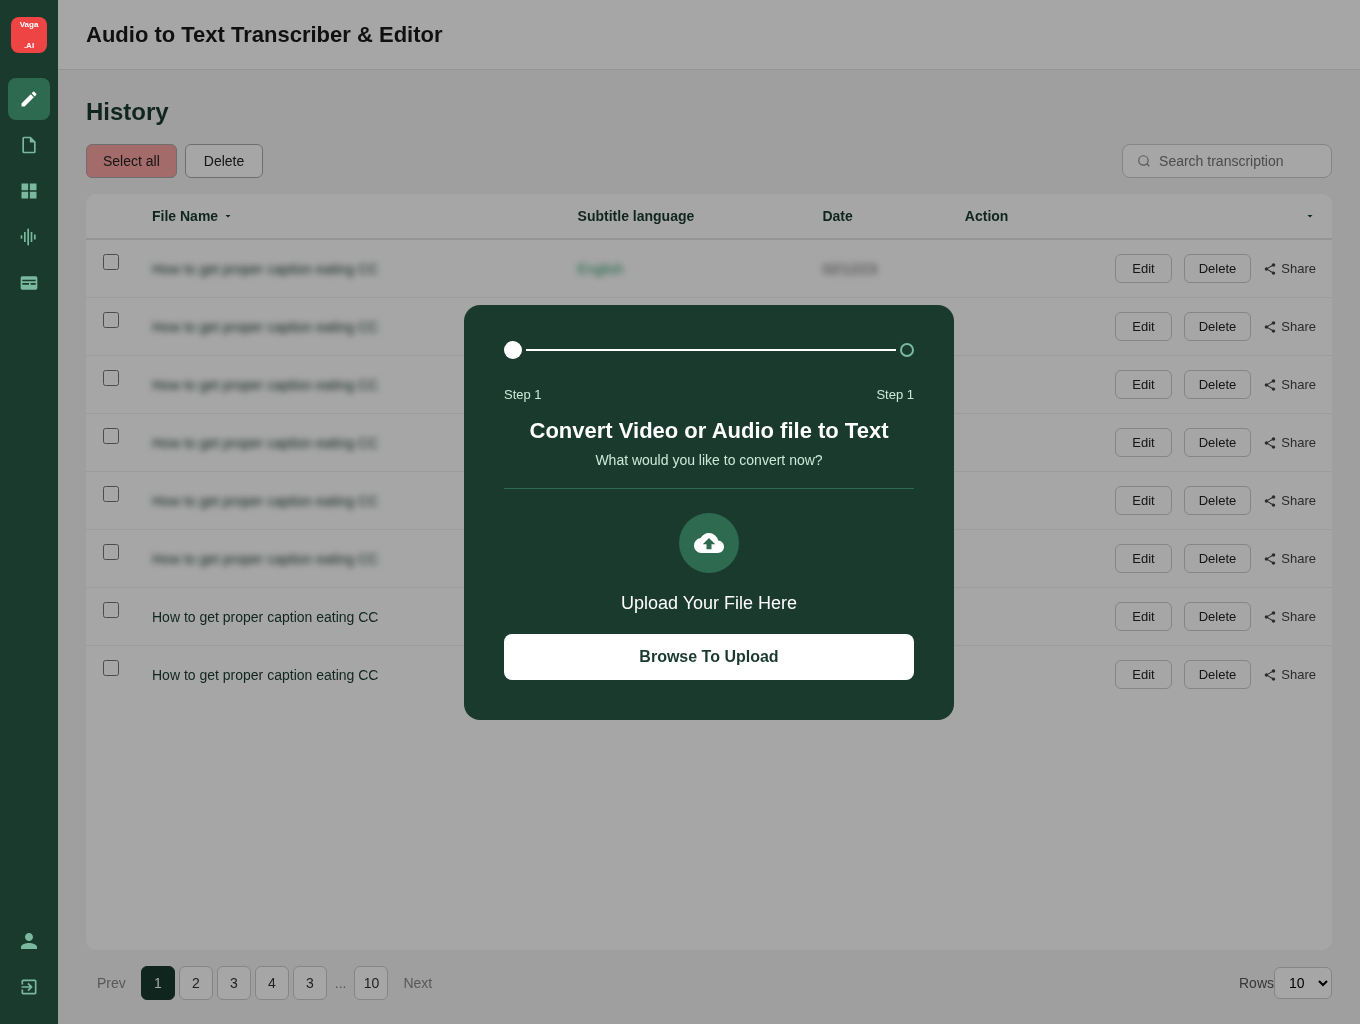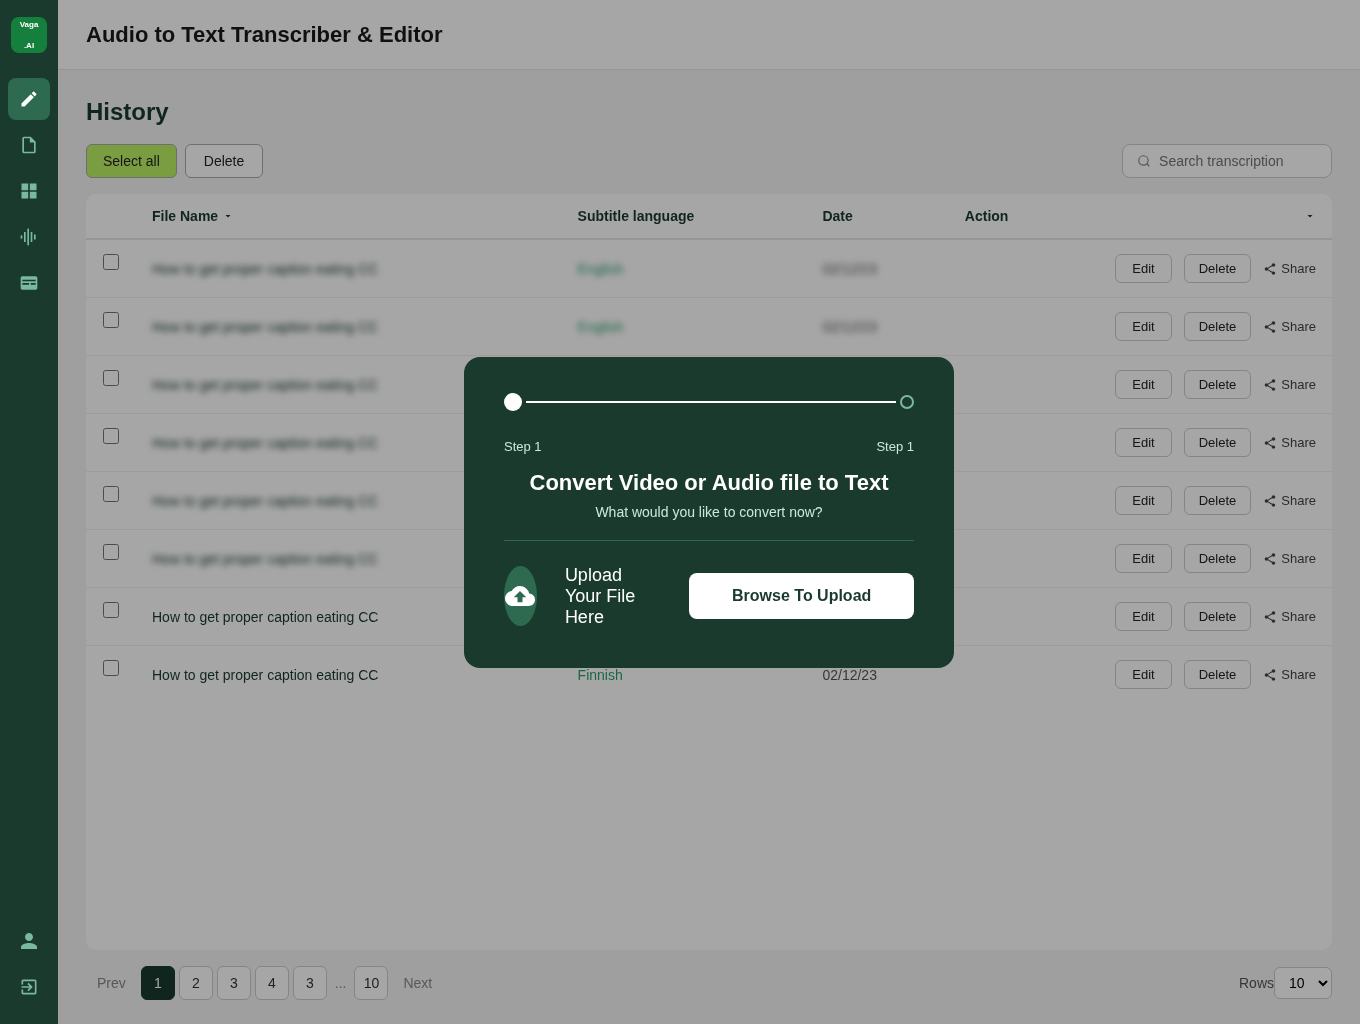--- a/index.html
+++ b/index.html
@@ -20,21 +20,21 @@
       width: 58px;
       height: 70px;
       display: flex;
       align-items: center;
       justify-content: center;
       background: #1a3a2e;
     }
     .logo-box {
       width: 36px;
       height: 36px;
-      background: #15803d;
+      background: #ef4444;
       border-radius: 8px;
       display: flex;
       align-items: center;
       justify-content: center;
       flex-direction: column;
       gap: 13px;
     }
     .logo-text {
       color: #fff;
       font-size: 8px;
@@ -148,21 +148,21 @@
       align-items: center;
       justify-content: space-between;
       margin-bottom: 16px;
     }
     .toolbar-left {
       display: flex;
       gap: 8px;
     }
     .btn-select-all {
       border: 1.5px solid #aaa;
-      background: #bef264;
+      background: #fca5a5;
       padding: 8px 16px;
       border-radius: 6px;
       font-size: 14px;
       cursor: pointer;
       color: #222;
     }
     .btn-delete {
       border: 1.5px solid #aaa;
       background: #fff;
       padding: 8px 18px;
@@ -404,23 +404,23 @@
       margin-bottom: 20px;
     }
     .modal-divider {
       border: none;
       border-top: 1px solid #2d6a4f;
       margin-bottom: 24px;
     }
 
     .upload-area {
       display: flex;
-      flex-direction: row;
-      align-items: center;
-      gap: 28px;
+      flex-direction: column;
+      align-items: center;
+      gap: 20px;
     }
     .upload-icon-circle {
       width: 60px;
       height: 60px;
       background: #2d6a4f;
       border-radius: 50%;
       display: flex;
       align-items: center;
       justify-content: center;
     }

